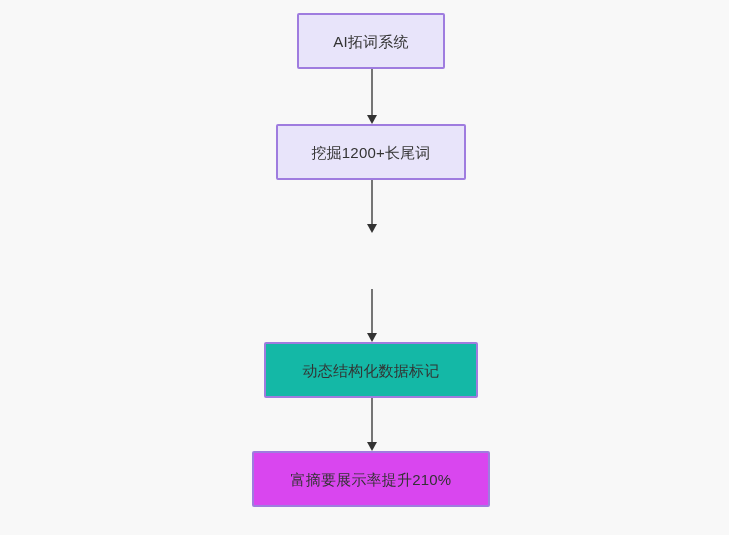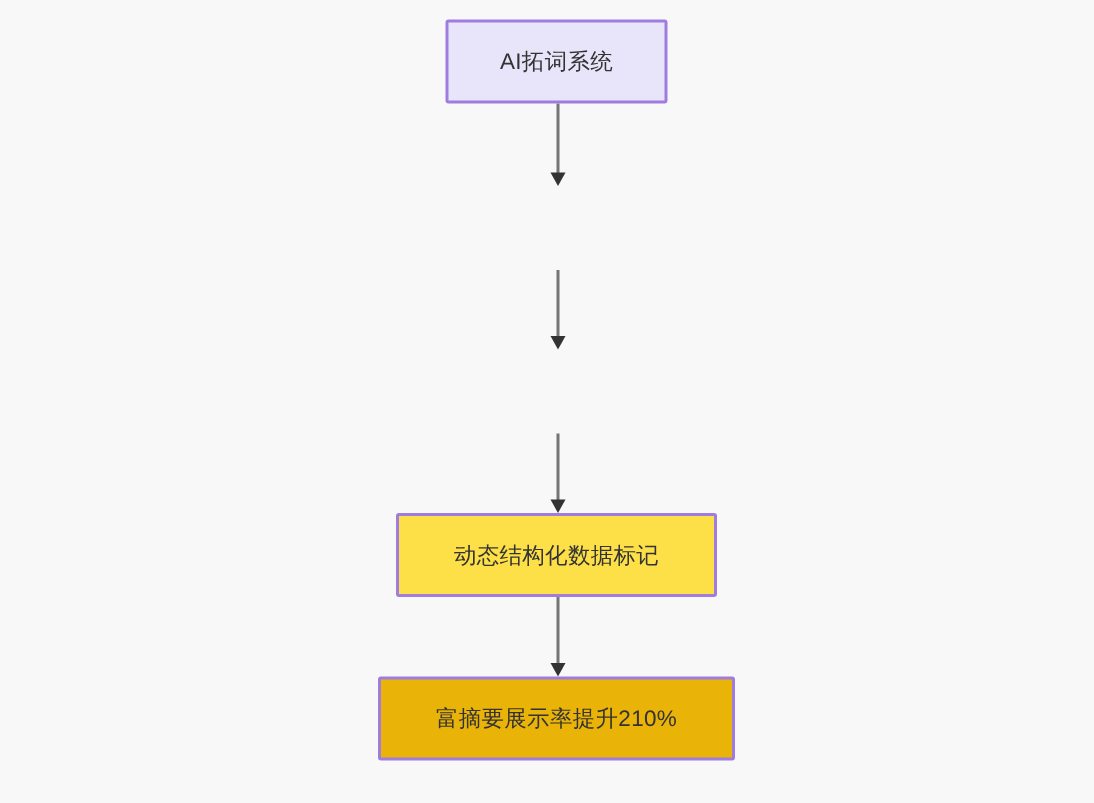--- a/index.html
+++ b/index.html
@@ -79,23 +79,26 @@
 
   <div class="connector" style="left: 371px; top: 398px; height: 53px;">
     <div class="connector-line" style="height: 46px; background: rgb(117, 117, 117);"></div>
     <div class="connector-head" style="top: 44px; border-top-color: rgb(51, 51, 51);"></div>
   </div>
 
   <div class="node" style="left: 297px; top: 13px; width: 148px; height: 56px; background: rgb(232, 228, 250); border-color: rgb(159, 124, 223); color: rgb(51, 51, 51);">
     <span class="node-label">AI拓词系统</span>
   </div>
 
+  <div class="node" style="left: 276px; top: 124px; width: 190px; height: 56px; background: rgb(232, 228, 250); border-color: rgb(159, 124, 223); color: rgb(51, 51, 51);">
+    <span class="node-label">挖掘1200+长尾词</span>
+  </div>
 
 
-  <div class="node" style="left: 264px; top: 342px; width: 214px; height: 56px; background: #fde047; border-color: rgb(159, 124, 223); color: rgb(51, 51, 51); justify-content: center;">
+  <div class="node" style="left: 264px; top: 342px; width: 214px; height: 56px; background: #14b8a6; border-color: rgb(159, 124, 223); color: rgb(51, 51, 51); justify-content: center;">
     <span class="node-label">动态结构化数据标记</span>
   </div>
 
-  <div class="node" style="left: 252px; top: 451px; width: 238px; height: 56px; background: #eab308; border-color: rgb(159, 124, 223); color: rgb(51, 51, 51);">
+  <div class="node" style="left: 252px; top: 451px; width: 238px; height: 56px; background: #d946ef; border-color: rgb(159, 124, 223); color: rgb(51, 51, 51);">
     <span class="node-label">富摘要展示率提升210%</span>
   </div>
 
 </div>
 
 </body></html>

